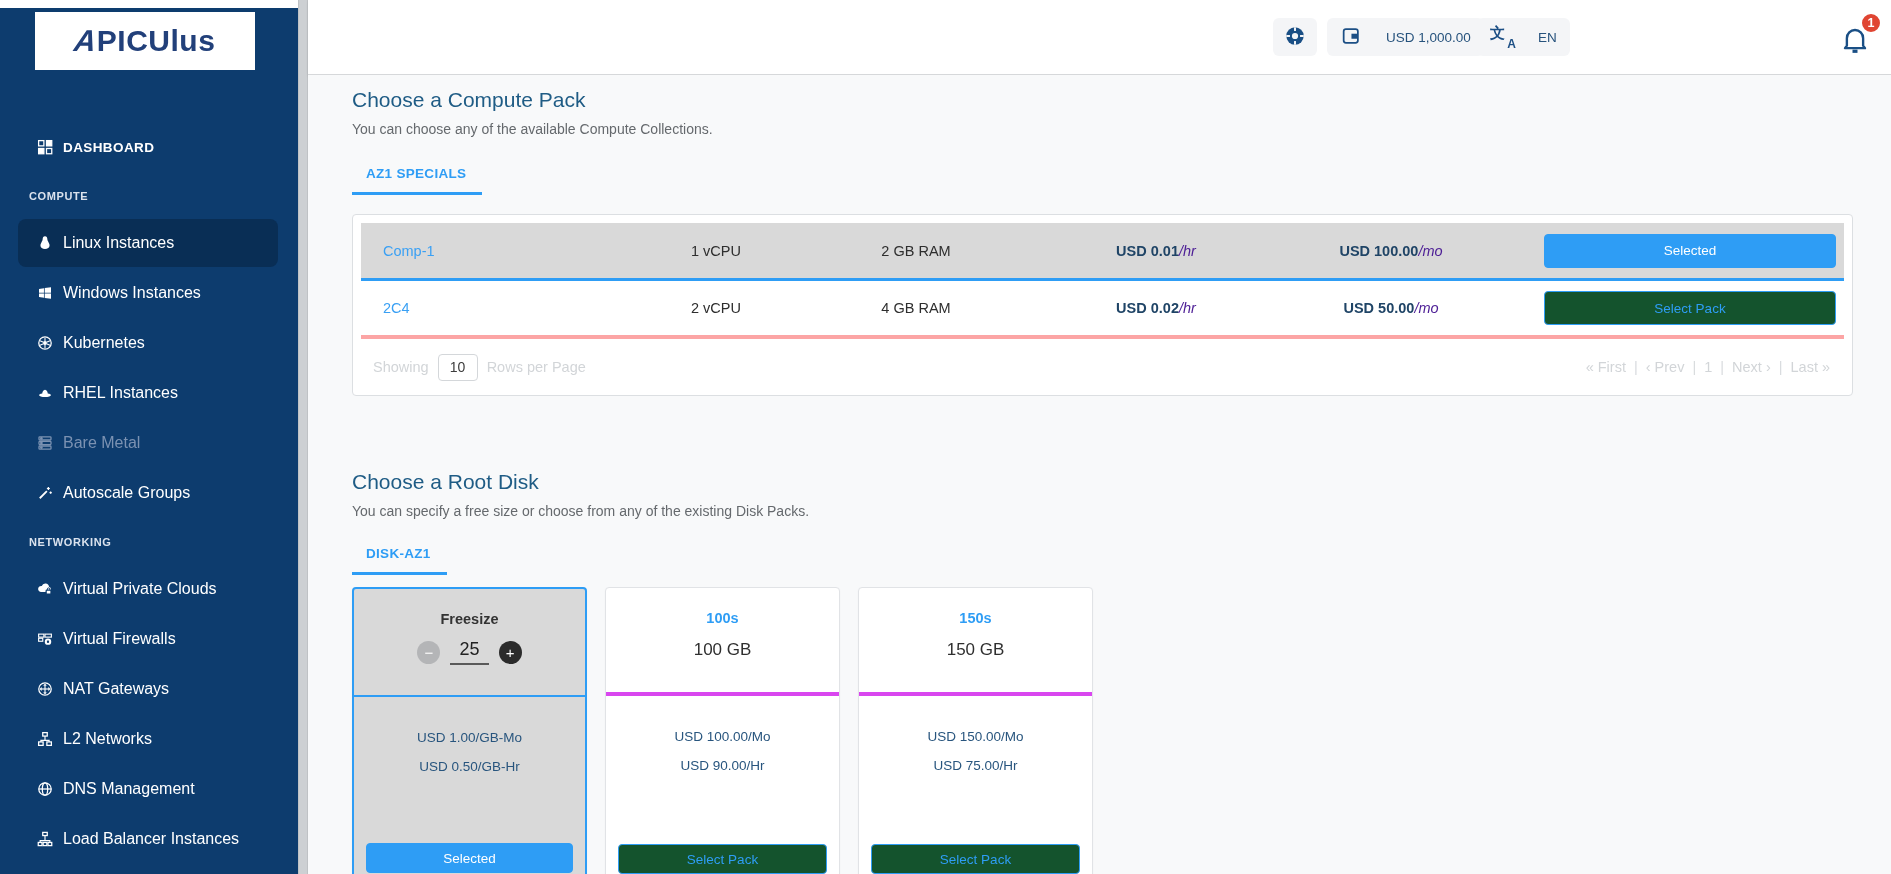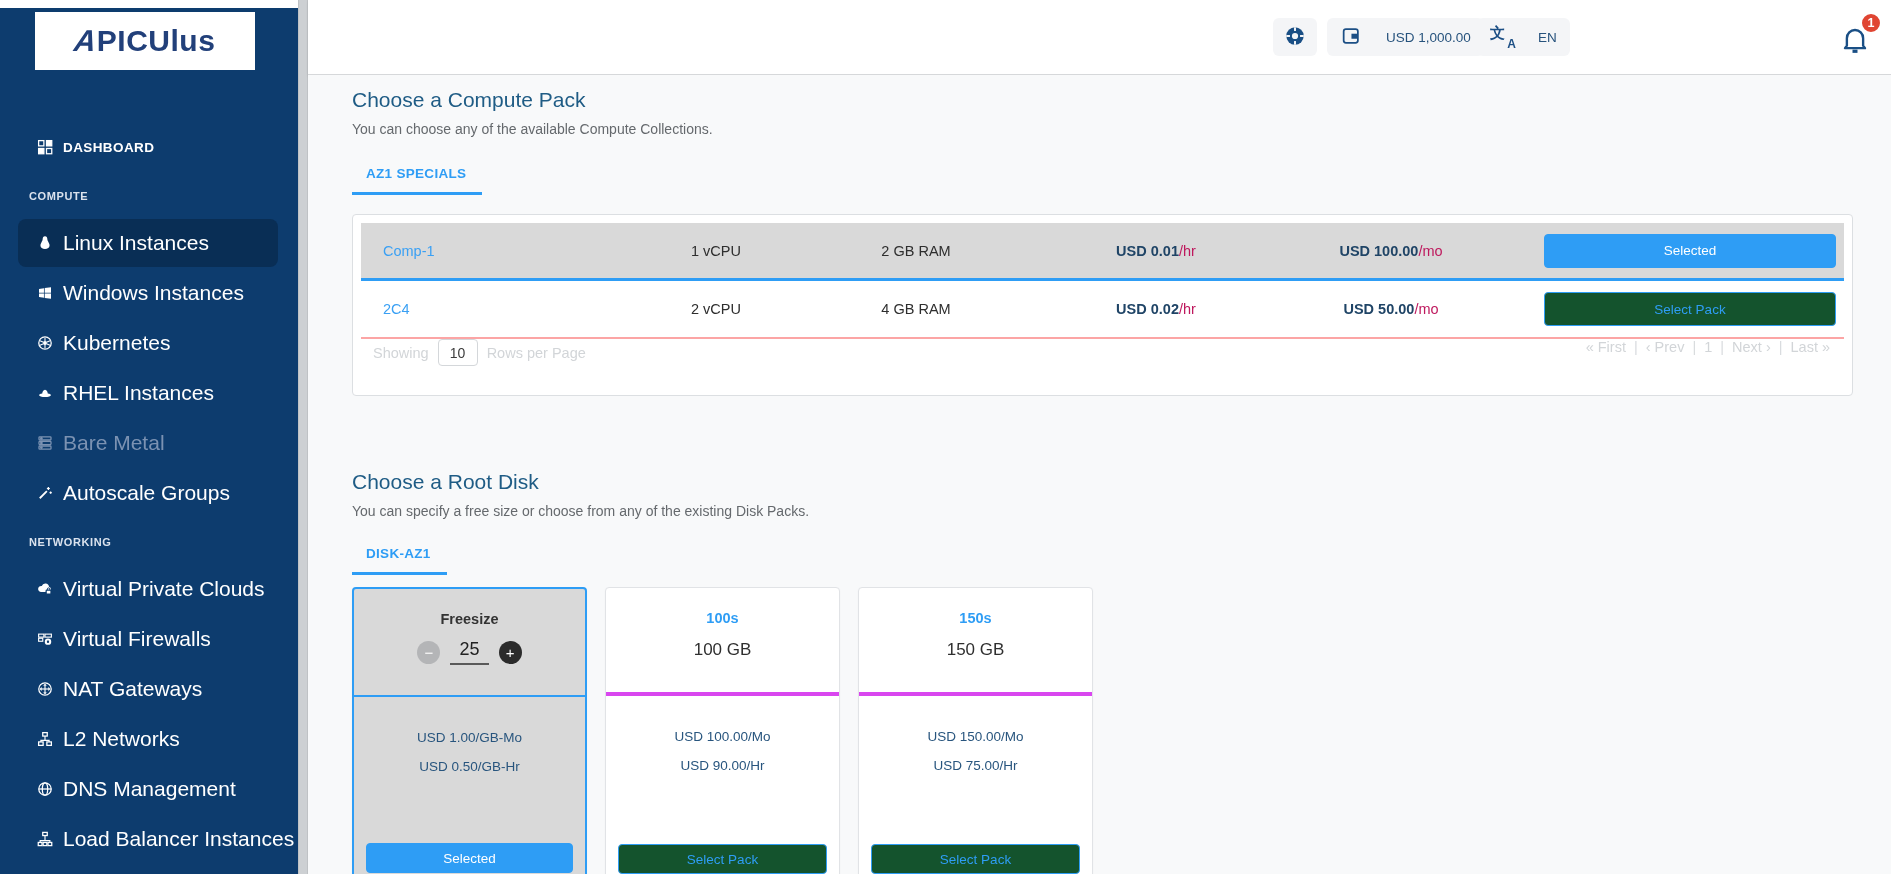--- a/index.html
+++ b/index.html
@@ -16,21 +16,21 @@
   .logo-box .slant { display:inline-block; transform:skewX(-18deg); }
   .nav { position:absolute; left:0; top:115px; width:100%; }
   .section-label { height:46px; display:flex; align-items:center; padding-left:29px;
     color:#dbe3ee; font-size:11px; font-weight:bold; letter-spacing:.6px; }
   .nav-item { height:48px; margin:0 20px 2px 18px; padding-left:18px; border-radius:8px;
     display:flex; align-items:center; gap:9px; color:#fff; cursor:pointer; }
   .nav-item.selected { background:var(--sidebar-selected); }
   .nav-item.disabled { color:#7b92b2; }
   .nav-item .ni-icon { width:18px; height:18px; flex:0 0 18px; display:flex; align-items:center; }
   .nav-item .ni-icon svg { width:18px; height:18px; }
-  .nav-item .ni-label { font-size:21px; white-space:nowrap; }
+  .nav-item .ni-label { font-size:16px; white-space:nowrap; }
 
   .scroll-strip { position:absolute; left:298px; top:0; width:10px; height:874px;
     background:#cdd0d3; border-left:1px solid #bfc2c5; border-right:1px solid #bfc2c5; }
 
   
   .topbar { position:absolute; left:308px; top:0; width:1583px; height:75px; background:#fff;
     border-bottom:1px solid #d6d8da; box-shadow:0 1px 3px rgba(0,0,0,.07); }
   .pill { position:absolute; top:18px; height:38px; background:#f4f5f7; border-radius:6px;
     display:flex; align-items:center; gap:24px; padding:0 13px; color:#27537d; font-size:13.5px;
     cursor:pointer; }
@@ -55,37 +55,37 @@
   p.sec-sub { margin-top:9px; font-size:14px; color:#65696d; }
   .tab-row { margin-top:27px; }
   .tab { display:inline-block; padding:0 16px 11px 14px; color:var(--accent); font-size:13.5px;
     font-weight:bold; letter-spacing:.3px; border-bottom:3px solid var(--accent); cursor:pointer; }
 
   
   .table-card { margin-top:19px; width:1501px; background:#fff; border:1px solid #dcdfe2;
     border-radius:4px; padding:8px 8px 0 8px; }
   .trow { display:flex; align-items:center; height:58px; }
   .trow.sel { background:#d9d9d9; border-bottom:3px solid var(--accent); }
-  .trow.plain { border-bottom:2px solid #fca5a5; }
+  .trow.plain { border-bottom:4px solid #fca5a5; }
   .tc { font-size:14.5px; color:#2e2e2e; }
   .tc.name { width:280px; padding-left:22px; color:#3aa0f4; cursor:pointer; }
   .tc.vcpu { width:150px; text-align:center; }
   .tc.ram  { width:250px; text-align:center; }
   .tc.hr   { width:230px; text-align:center; }
   .tc.mo   { width:240px; text-align:center; }
   .tc b { color:var(--price-navy); }
-  .tc .unit { color:#be185d; }
+  .tc .unit { color:#4c1d95;font-style:italic; }
   .tc.btncell { flex:1; display:flex; justify-content:flex-end; padding-right:8px; }
   .btn { height:34px; width:292px; border-radius:4px; font-size:13.5px;
     display:flex; align-items:center; justify-content:center; cursor:pointer;
     font-family:"Liberation Sans", sans-serif; }
   .btn.filled { background:var(--accent); color:#fff; border:1px solid var(--accent); }
   .btn.outline { background:#14532d; color:var(--accent); border:1px solid var(--accent); }
 
-  .pagination { height:56px; display:flex; align-items:flex-start; justify-content:space-between;
+  .pagination { height:56px; display:flex; align-items:center; justify-content:space-between;
     padding:0 14px 0 12px; color:#d2d5d8; font-size:14.5px; }
   .pag-left { display:flex; align-items:center; }
   .rows-input { width:40px; height:27px; margin:0 9px; border:1px solid #d4d7da; border-radius:4px;
     text-align:center; font-size:14px; color:#3c3c3c; background:#fff;
     font-family:"Liberation Sans", sans-serif; }
   .pag-right { display:flex; align-items:center; gap:8px; }
   .pag-link { cursor:pointer; }
   .pag-sep { color:#d8dbde; }
 
   

